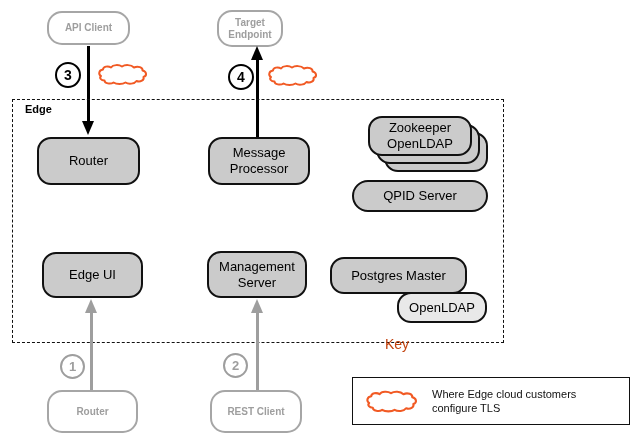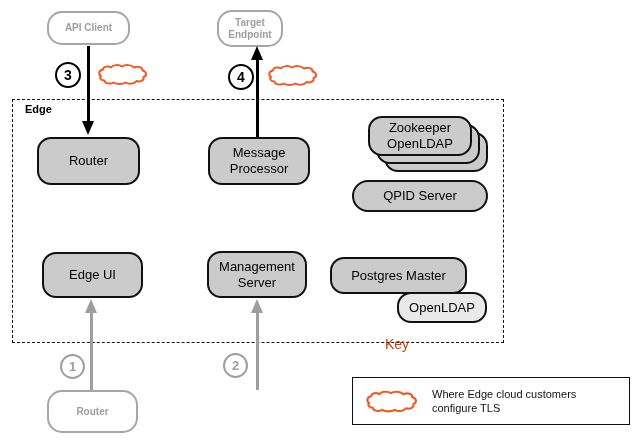--- a/index.html
+++ b/index.html
@@ -106,20 +106,21 @@
 
   <div class="vline gray" style="left:90px;top:311px;height:79px;"></div>
   <div class="ah up gray" style="left:85px;top:299px;"></div>
   <div class="marker gray" style="left:60px;top:354px;">1</div>
 
   <div class="vline gray" style="left:256px;top:311px;height:79px;"></div>
   <div class="ah up gray" style="left:251px;top:299px;"></div>
   <div class="marker gray" style="left:223px;top:353px;">2</div>
 
   <div class="ext" style="left:47px;top:390px;width:91px;height:43px;">Router</div>
+  <div class="ext" style="left:210px;top:390px;width:92px;height:43px;">REST Client</div>
 
   <div class="key-title">Key</div>
   <div class="key-box">
     <svg class="key-cloud" width="54" height="25" viewBox="0 0 52 23">
       <path d="M5,13 C2,11 3,7 7,6.5 C7,3.5 12,2.5 15,4.5 C17,1.5 23,1.5 26,3.5 C29,1.5 35,1.5 38,4.5 C42,2.5 47,4.5 46.5,7.5 C50.5,8.5 51.5,12.5 47.5,14 C48.5,17 44.5,19.5 40.5,18 C38.5,21 32.5,21.5 29.5,19.5 C26.5,21.5 20.5,21.5 17.5,19.5 C14.5,21.5 8.5,20.5 8.5,17.5 C5,17.5 3,15 5,13 Z" fill="#ffffff" stroke="#f15a24" stroke-width="2" stroke-linejoin="round"></path>
     </svg>
     <div class="key-text">Where Edge cloud customers configure TLS</div>
   </div>
 
 </div>

